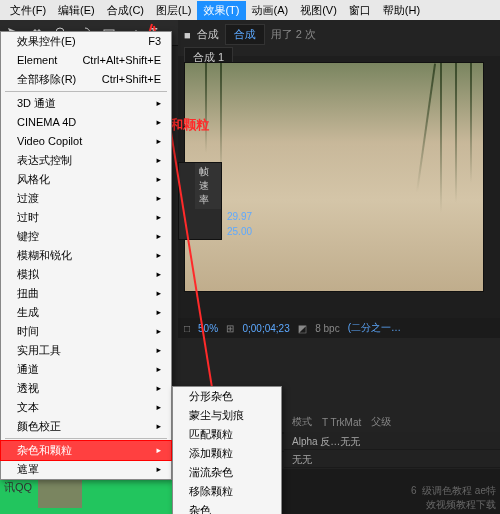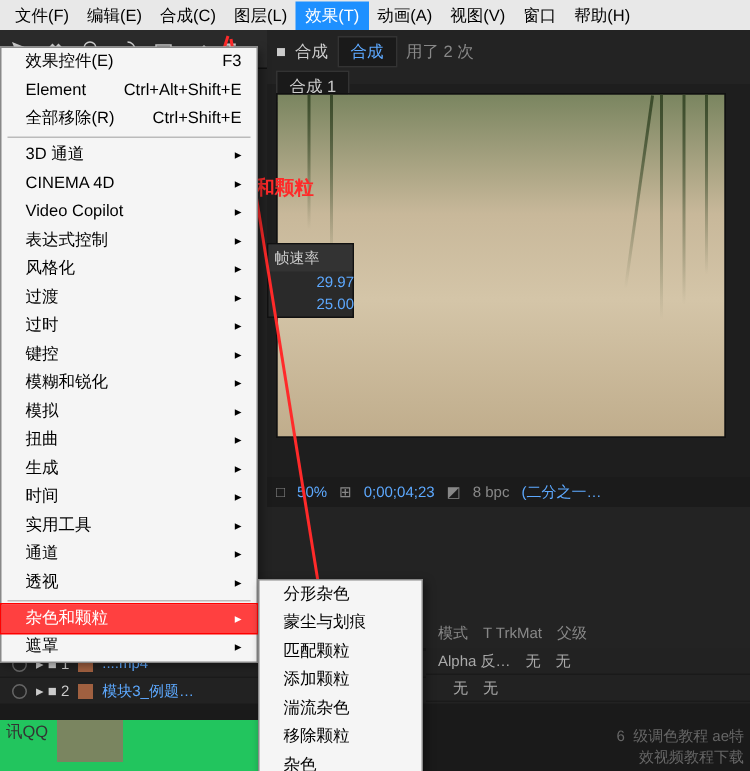--- a/index.html
+++ b/index.html
@@ -25,37 +25,37 @@
 .comp-tabs { height: 36px; background: #232323; padding: 4px 6px; }
 .comp-tabs .tabrow { display: flex; align-items: center; gap: 6px; font-size: 11px; }
 .comp-tabs .tab { background: #1a1a1a; color: #5da9ff; padding: 2px 8px; border: 1px solid #333; }
 .comp-tabs .tab.sub { color: #ccc; margin-top: 2px; }
 
 .viewport { position: absolute; left: 184px; top: 62px; width: 300px; height: 230px; background: linear-gradient(180deg, #7a8560 0%, #c8b89a 35%, #d4c5a8 60%, #c0ad8c 100%); border: 1px solid #111; overflow: hidden; }
 .willow { position: absolute; top: 0; width: 2px; background: linear-gradient(180deg, #3a4a2a, transparent); }
 .w1 { left: 20px; height: 90px; } .w2 { left: 35px; height: 110px; } .w3 { left: 240px; height: 130px; transform: rotate(8deg); }
 .w4 { left: 255px; height: 150px; } .w5 { left: 270px; height: 140px; } .w6 { left: 285px; height: 120px; }
 
-.rate-panel { position: absolute; left: 178px; top: 162px; width: 58px; background: #2a2a2a; border: 1px solid #111; font-size: 10px; }
+.rate-panel { position: absolute; left: 178px; top: 162px; width: 44px; background: #2a2a2a; border: 1px solid #111; font-size: 10px; padding-left: 16px; }
 .rate-panel .hd { background: #333; padding: 2px 4px; }
 .rate-panel .val { color: #5da9ff; padding: 2px 4px; margin-left: 28px; }
 
 .viewer-bar { position: absolute; left: 178px; top: 318px; right: 0; height: 20px; background: #1b1b1b; display: flex; align-items: center; gap: 8px; padding: 0 6px; font-size: 10px; color: #888; }
 .viewer-bar .blue { color: #5da9ff; }
 
 .timeline { position: absolute; left: 0; top: 412px; right: 0; bottom: 0; background: #1a1a1a; }
 .timeline-head { height: 20px; background: #232323; display: flex; align-items: center; padding: 0 8px; gap: 8px; font-size: 10px; }
 .timeline-rows { padding: 2px 0; }
 .tl-row { height: 18px; display: flex; align-items: center; gap: 6px; padding: 0 8px; font-size: 10px; background: #222; border-bottom: 1px solid #1a1a1a; }
 .tl-row .eye { width: 10px; height: 10px; border: 1px solid #666; border-radius: 50%; }
 .tl-row .sq { width: 10px; height: 10px; background: #a06040; }
 .tl-row .name { flex: 1; color: #5da9ff; }
 .tl-right { position: absolute; left: 284px; top: 412px; right: 0; font-size: 10px; }
 .tl-right-head { height: 20px; display: flex; align-items: center; gap: 10px; padding: 0 8px; color: #888; background: #232323; }
-.tl-right-row { height: 18px; display: flex; align-items: center; gap: 10px; padding: 0 8px; background: #222; border-bottom: 1px solid #1a1a1a; }
+.tl-right-row { height: 18px; display: flex; align-items: flex-end; gap: 0; padding: 0 8px; background: #222; border-bottom: 1px solid #1a1a1a; }
 .tl-right-row .dd { color: #aaa; }
 
 .anno { position: absolute; color: #ff2a2a; font-size: 13px; font-weight: bold; z-index: 50; pointer-events: none; }
 .anno.t1 { left: 72px; top: 116px; }
 .anno.t2 { left: 88px; top: 134px; }
 
 svg.arrow-svg { position: absolute; left: 0; top: 0; width: 500px; height: 514px; pointer-events: none; z-index: 40; }
 
 .footer-thumbs { position: absolute; left: 0; bottom: 0; height: 34px; width: 180px; background: #22c55e; display: flex; align-items: flex-start; }
 .footer-thumbs .th { width: 44px; height: 28px; background: #7a8560; margin: 0 2px; }
@@ -154,20 +154,26 @@
     </div>
   <div class="row arrow">
       <span>实用工具</span>
     </div>
   <div class="row arrow">
       <span>通道</span>
     </div>
   <div class="row arrow">
       <span>透视</span>
     </div>
+  <div class="row arrow">
+      <span>文本</span>
+    </div>
+  <div class="row arrow">
+      <span>颜色校正</span>
+    </div>
   <div class="sep"></div>
   <div class="row arrow hl">
       <span>杂色和颗粒</span>
     </div>
   <div class="row arrow">
       <span>遮罩</span>
     </div>
 </div>
 
 <div class="dropdown-menu submenu1">

